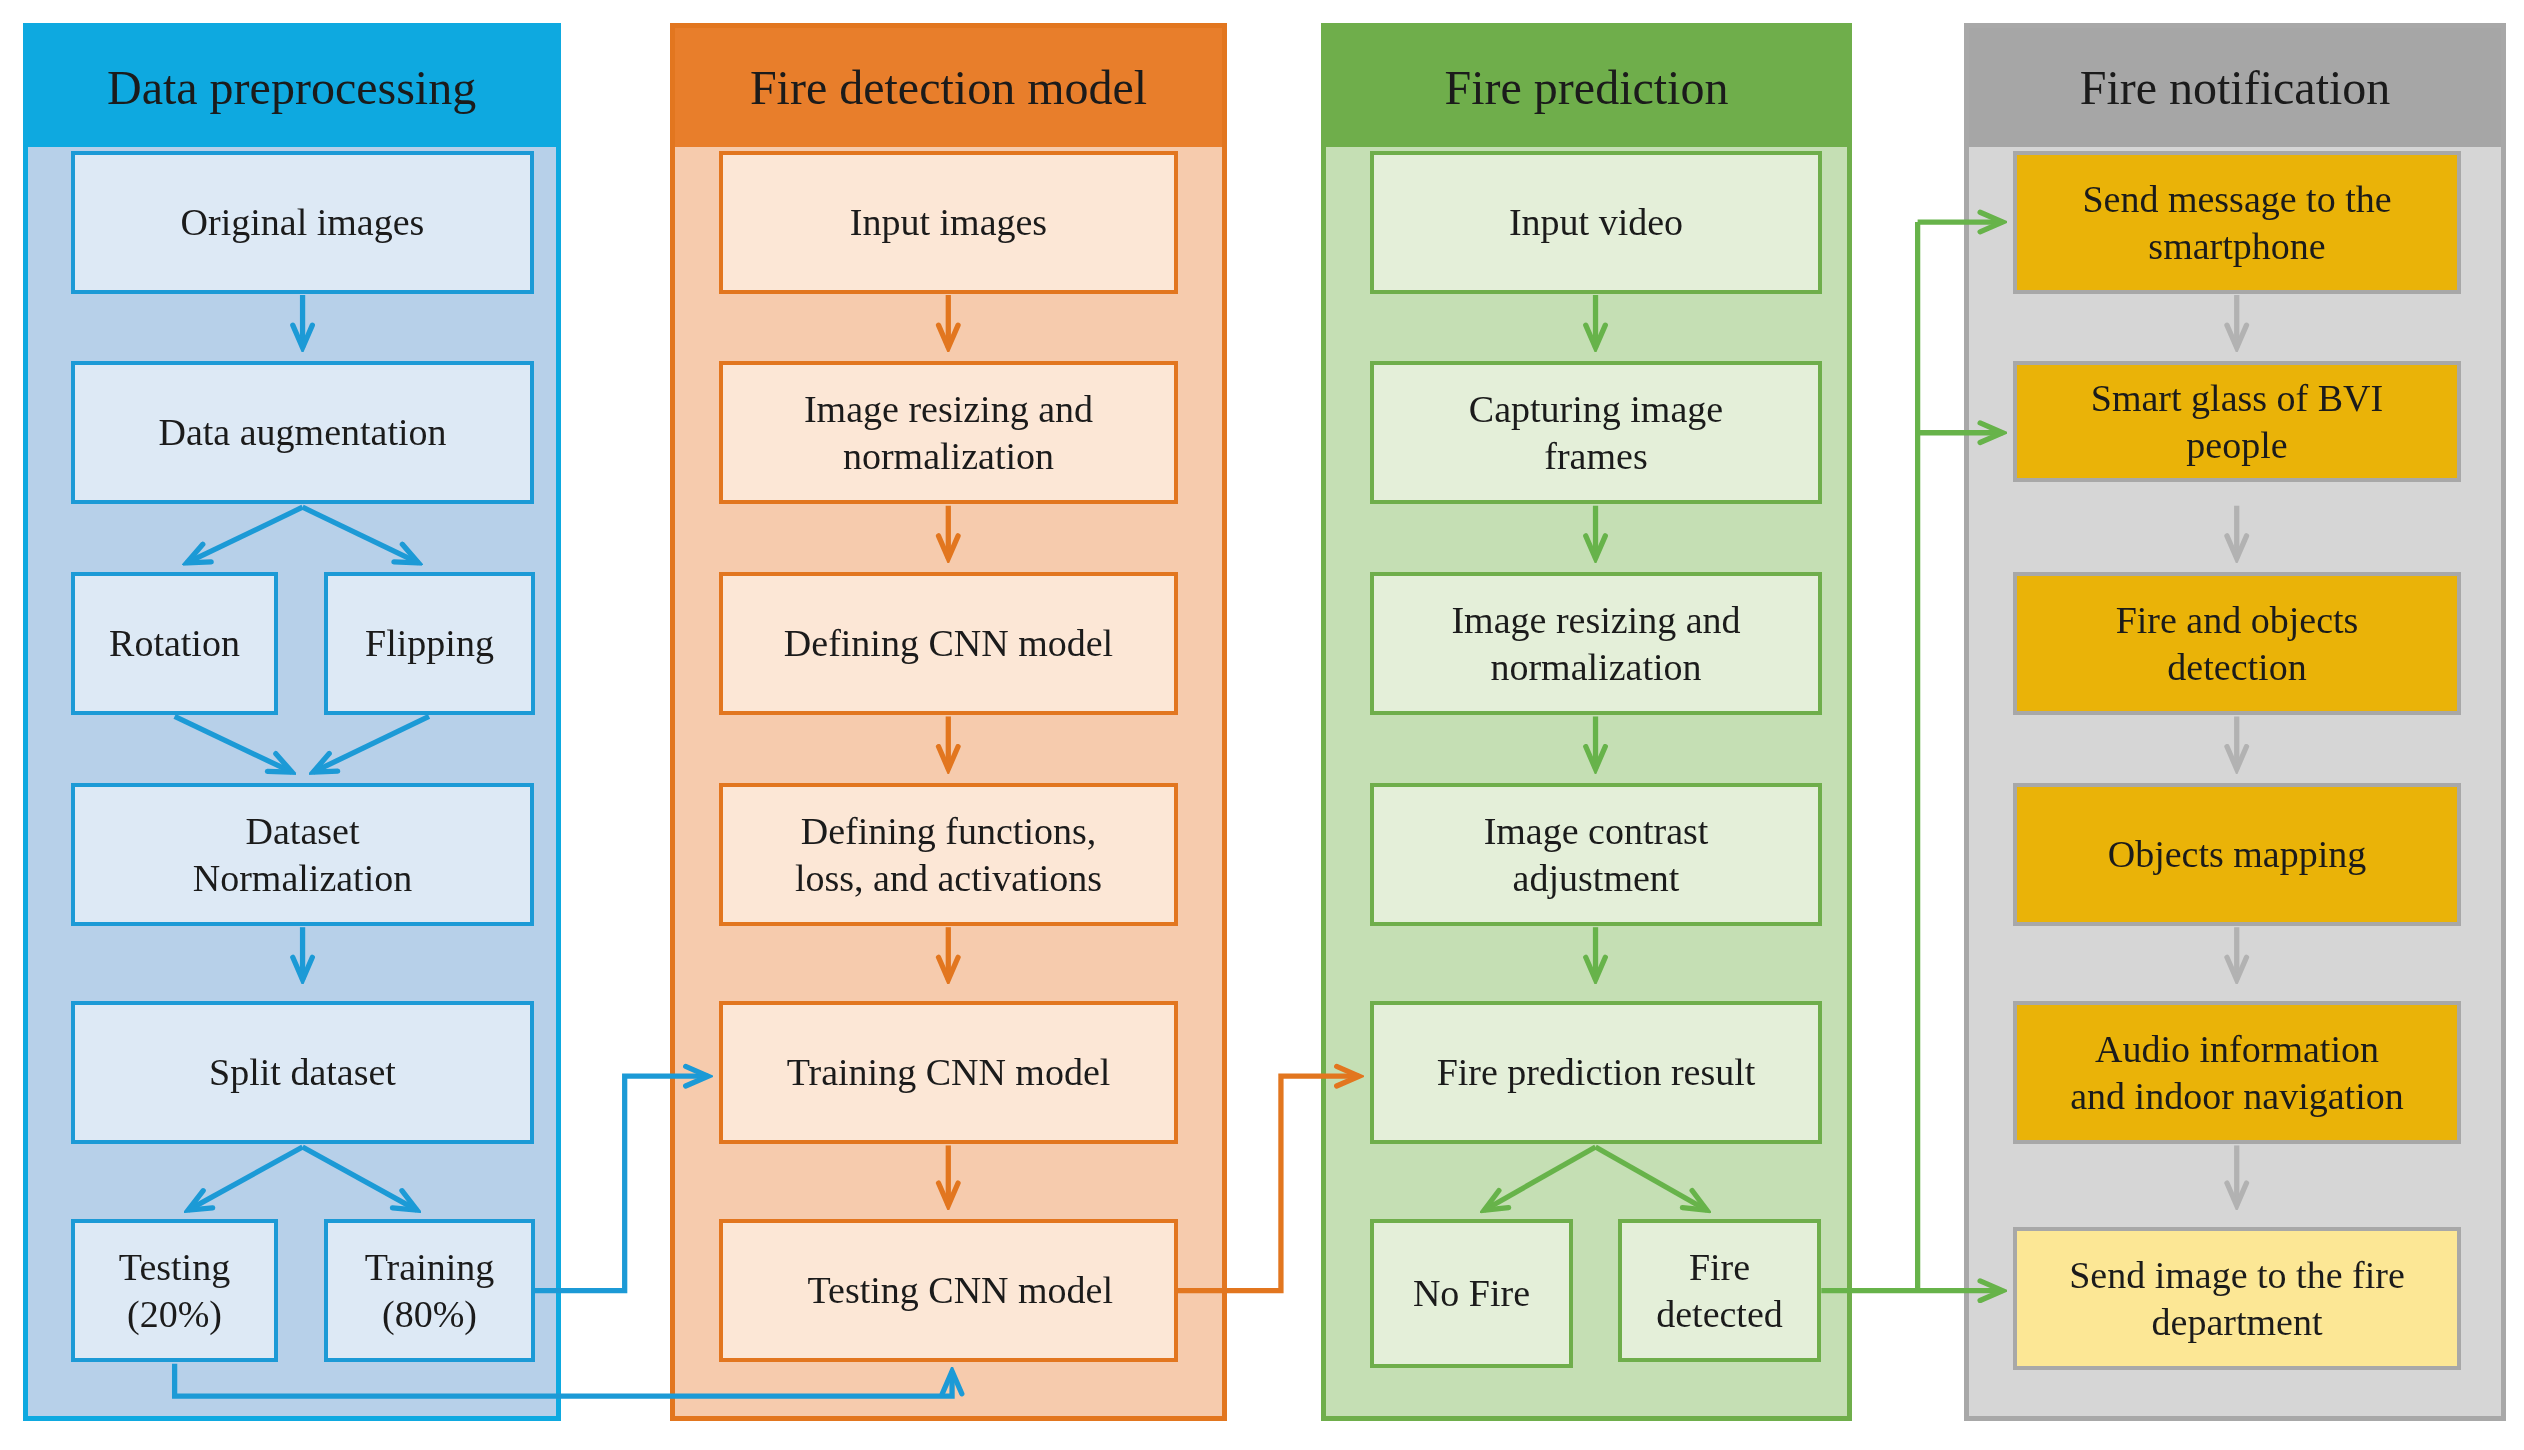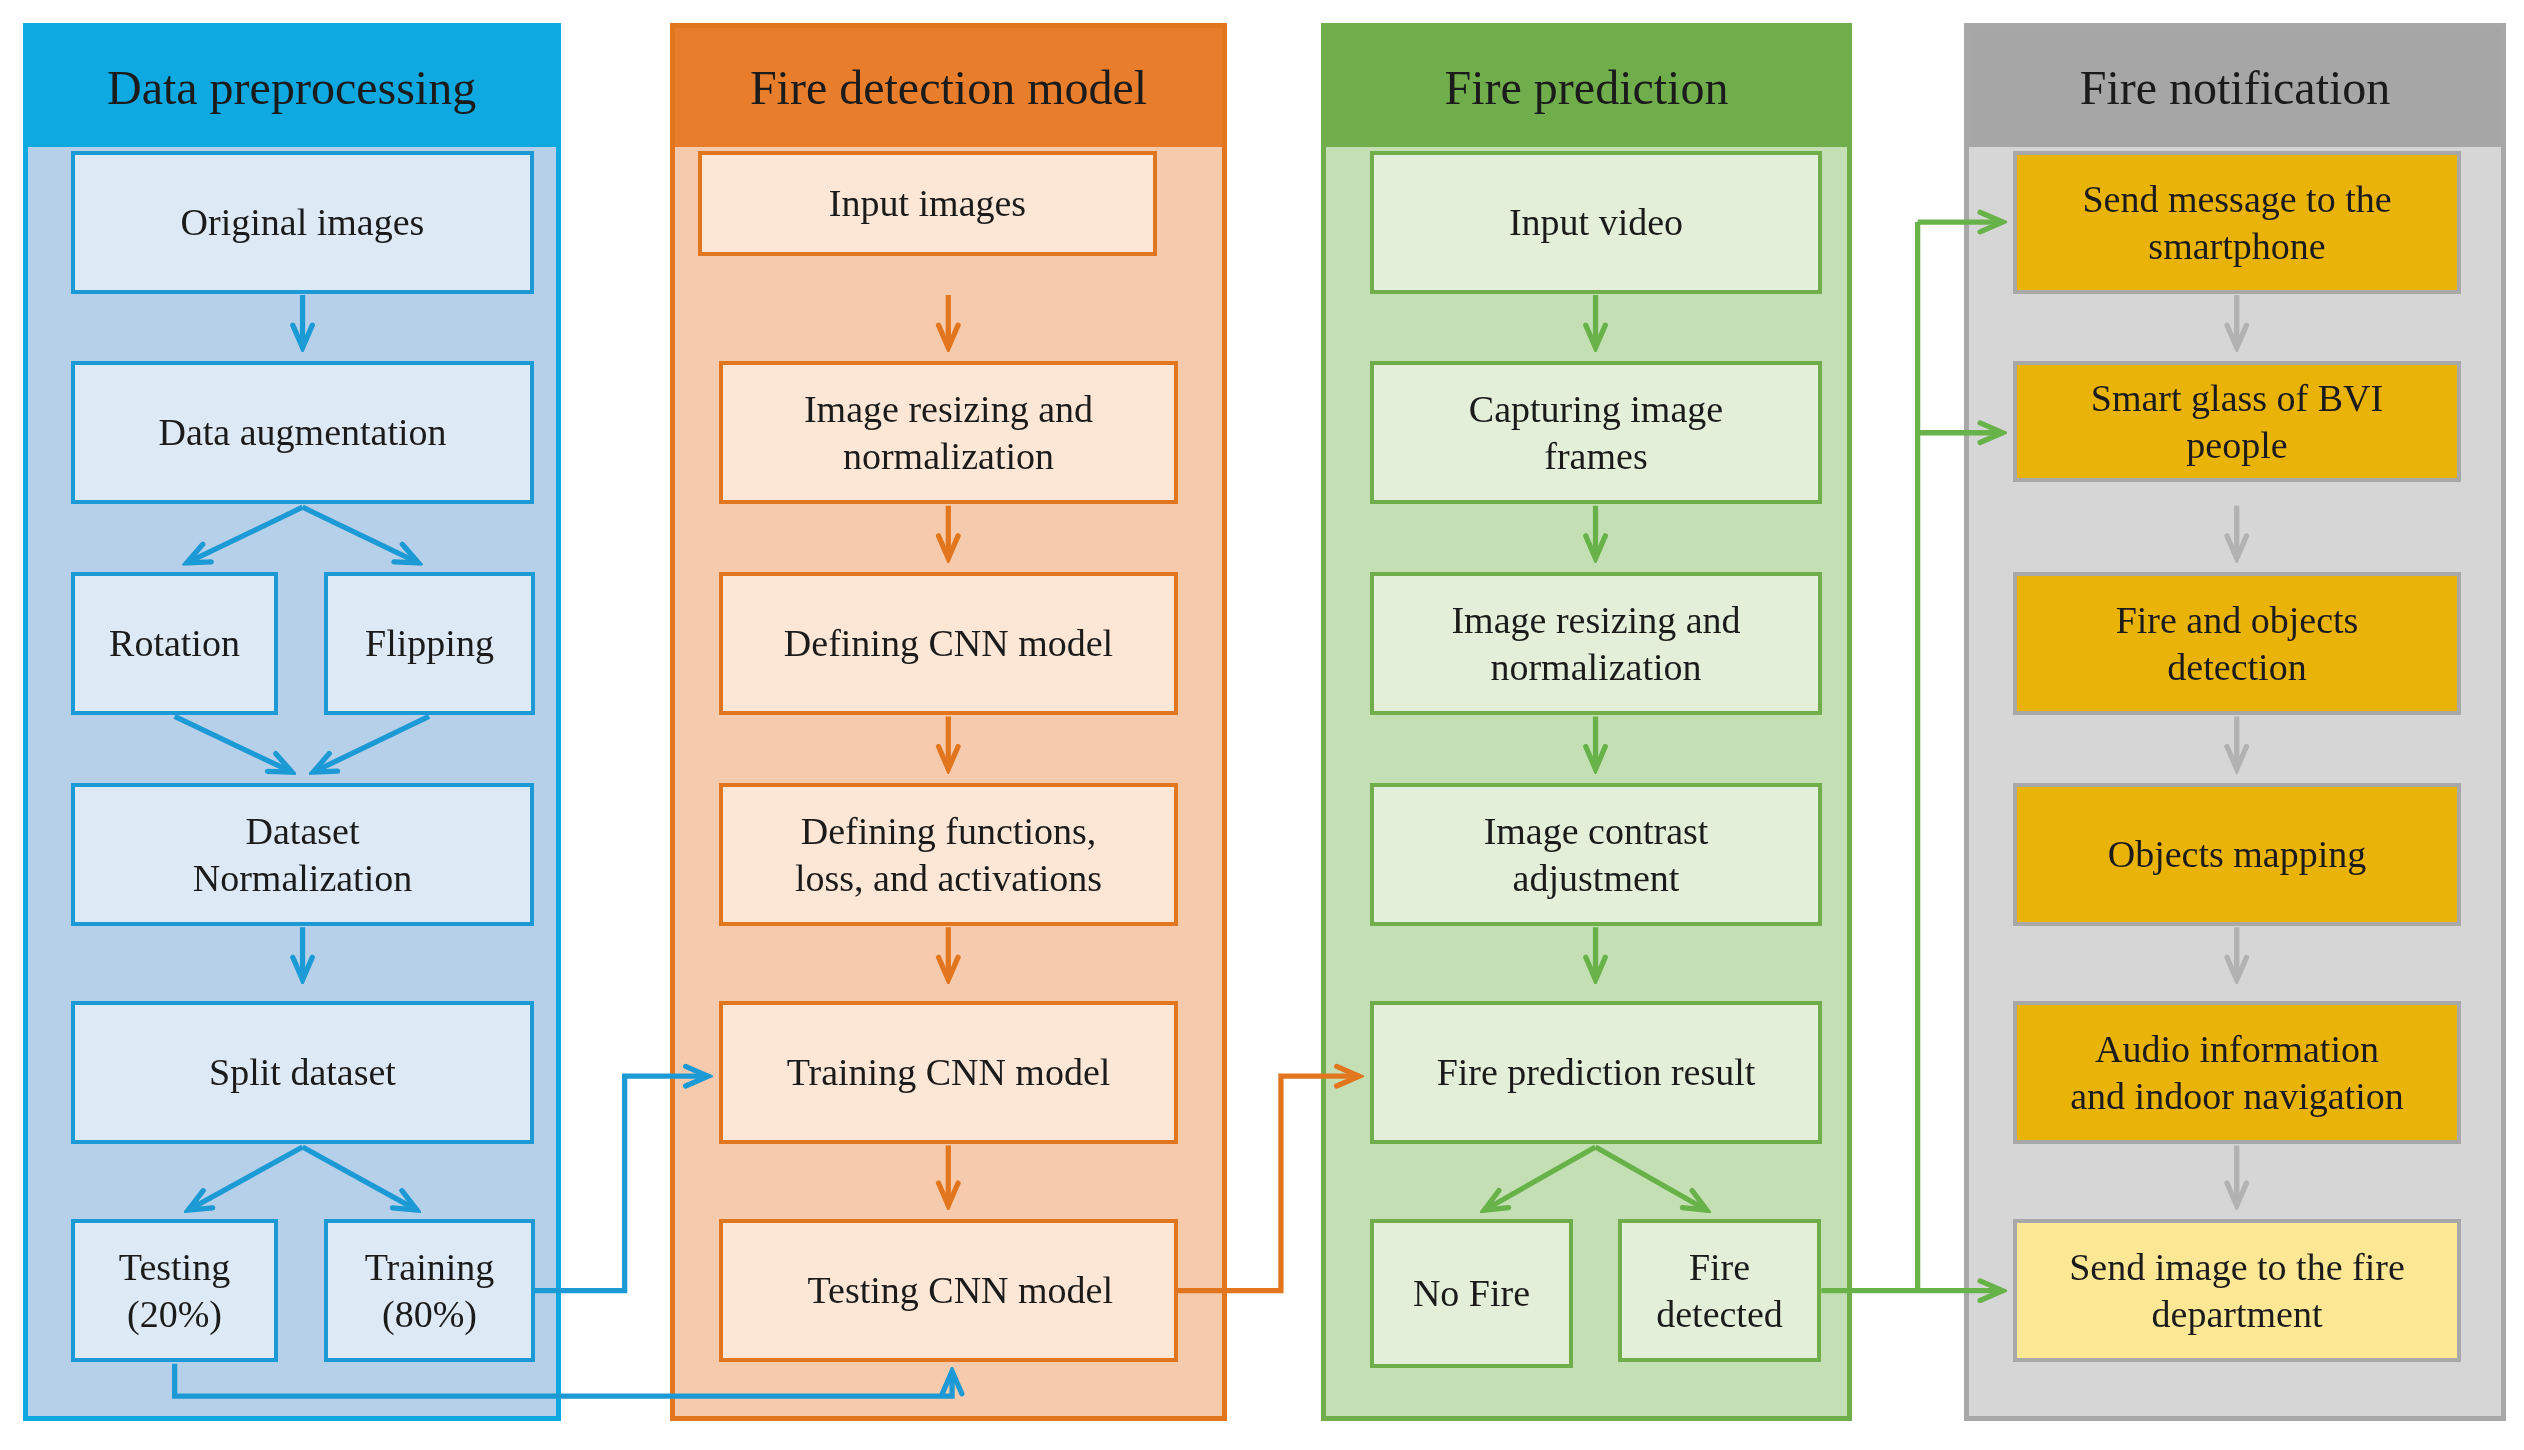--- a/index.html
+++ b/index.html
@@ -20,21 +20,21 @@
   .h2{background:#e87e2b;}
   .n2{background:#fce7d6;border-color:#e2761f;}
   
   .p3{background:#c5dfb4;border-color:#6fae4b;}
   .h3{background:#6fae4b;}
   .n3{background:#e4efd9;border-color:#6fae4b;}
   
   .p4{background:#d6d6d6;border-color:#a8a8a8;}
   .h4{background:#a6a6a6;}
   .n4{background:#eab308;border-color:#a8a8a8;}
-  .n4y{background:#fce795;border-color:#a8a8a8;}
+  .n4y{background:#fce795;border-color:#a8a8a8;margin-top:8px;}
   #connectors{position:absolute;left:0;top:0;width:2525px;height:1451px;pointer-events:none;}
 </style>
 </head>
 <body>
 
 <div id="stage">
 
   <div class="panel p1" style="left:22.6px;width:538px;">
     <div class="panel-header h1">Data preprocessing</div>
   </div>
@@ -53,21 +53,21 @@
   <div class="node n1" style="left:71px;top:572px;width:207px;height:143px;">Rotation</div>
   <div class="node n1" style="left:324px;top:572px;width:211px;height:143px;">Flipping</div>
   <div class="node n1" style="left:71px;top:783px;width:463px;height:143px;">Dataset
 Normalization</div>
   <div class="node n1" style="left:71px;top:1001px;width:463px;height:143px;">Split dataset</div>
   <div class="node n1" style="left:71px;top:1219px;width:207px;height:143px;">Testing
 (20%)</div>
   <div class="node n1" style="left:324px;top:1219px;width:211px;height:143px;">Training
 (80%)</div>
 
-  <div class="node n2" style="left:698px;top:151px;width:459px;height:105px;">Input images</div>
+  <div class="node n2" style="left:719px;top:151px;width:459px;height:143px;">Input images</div>
   <div class="node n2" style="left:719px;top:361px;width:459px;height:143px;">Image resizing and
 normalization</div>
   <div class="node n2" style="left:719px;top:572px;width:459px;height:143px;">Defining CNN model</div>
   <div class="node n2" style="left:719px;top:783px;width:459px;height:143px;">Defining functions,
 loss, and activations</div>
   <div class="node n2" style="left:719px;top:1001px;width:459px;height:143px;">Training CNN model</div>
   <div class="node n2" style="left:719px;top:1219px;width:459px;height:143px;padding-left:31px;">Testing CNN model</div>
 
   <div class="node n3" style="left:1370px;top:151px;width:452px;height:143px;">Input video</div>
   <div class="node n3" style="left:1370px;top:361px;width:452px;height:143px;">Capturing image

